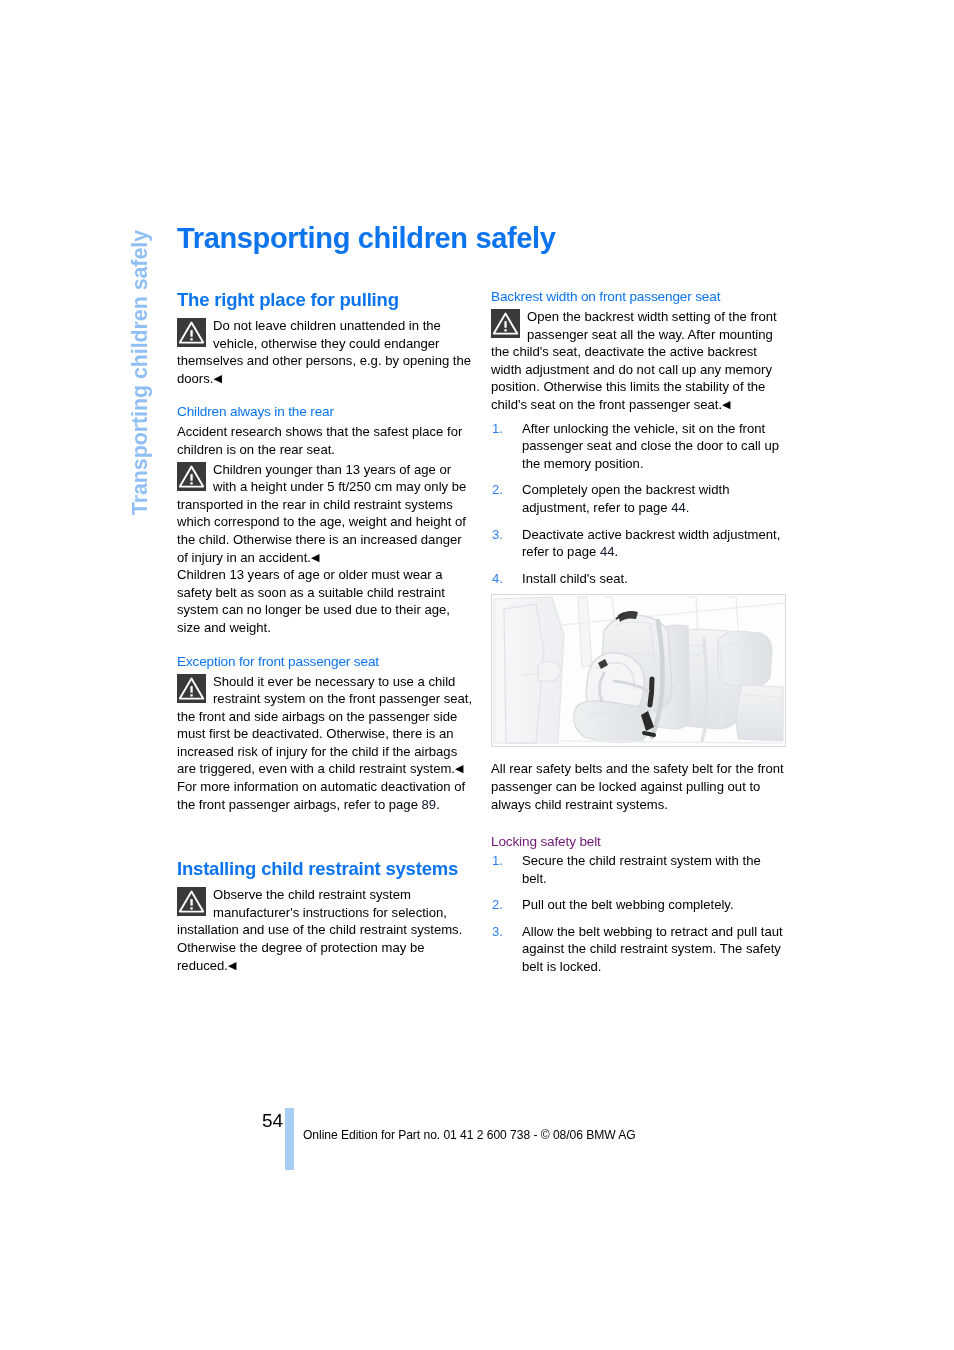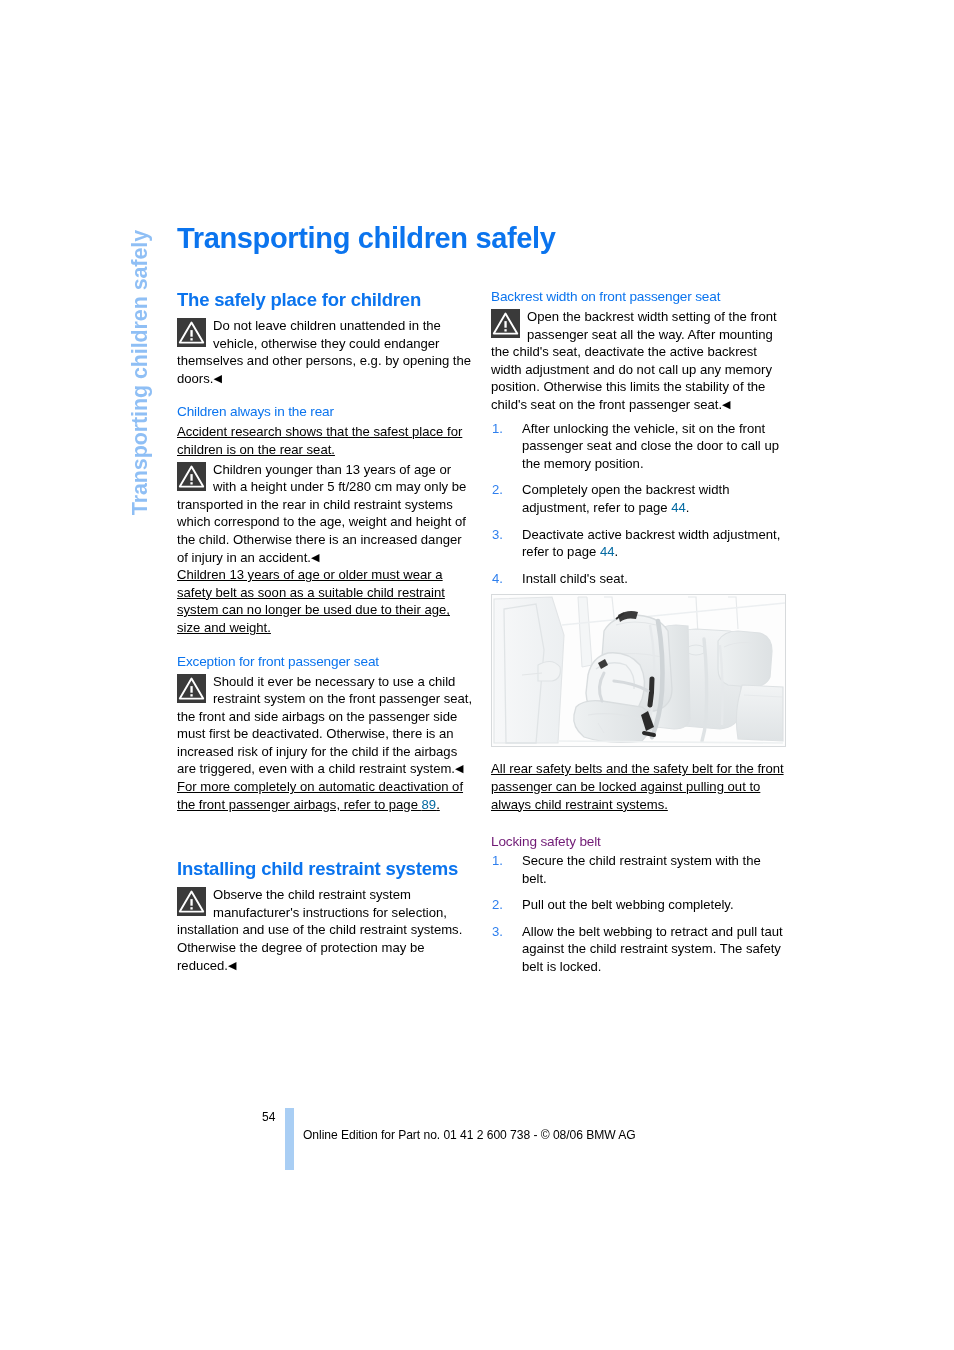--- a/index.html
+++ b/index.html
@@ -85,21 +85,20 @@
   }
   h3.sub.light {
     color: #701a75;
   }
   h3.sub.first { margin-top: 0; }
 
   p.body {
     margin: 0 0 0 0;
     padding: 0;
     text-align: left;
-    text-decoration: underline;
   }
   p.tight { margin-top: 2px; }
 
   
   p.warn {
     margin: 2px 0 0 0;
     position: relative;
   }
   p.warn .warn-icon {
     float: left;
@@ -109,21 +108,21 @@
     shape-outside: margin-box;
   }
   .warn-icon svg { display: block; width: 29px; height: 29px; }
 
   .endmark {
     font-size: 11px;
     line-height: 1;
     vertical-align: 1px;
     letter-spacing: 0;
   }
-  .pageref { color: #0369a1; text-align: right; }
+  .pageref { color: #0f172a; text-align: right; }
 
   
   ol.steps {
     margin: 6px 0 0 0;
     padding: 0;
     list-style: none;
     counter-reset: stepnum;
   }
   ol.steps > li {
     position: relative;
@@ -163,21 +162,21 @@
     color: #9aa0a5;
     white-space: nowrap;
     letter-spacing: 0.2px;
   }
 
   
   .footer-pageno {
     position: absolute;
     left: 262px;
     top: 1110px;
-    font-size: 12px;
+    font-size: 19px;
     color: #000;
   }
   .footer-bar {
     position: absolute;
     left: 285px;
     top: 1108px;
     width: 9px;
     height: 62px;
     background: #A9CEF4;
   }
@@ -196,21 +195,21 @@
 <div class="page">
 
   <div class="running-head">
     <div class="running-head-text">Transporting children safely</div>
   </div>
 
   <div class="chapter-title">Transporting children safely</div>
 
   <div class="col col-left">
 
-    <h2 class="sec">The safely place for children</h2>
+    <h2 class="sec">The right place for pulling</h2>
 
     <p class="warn">
       <span class="warn-icon">
         <svg viewBox="0 0 29 29" xmlns="http://www.w3.org/2000/svg">
           <rect x="0" y="0" width="29" height="29" fill="#3a3a3a"></rect>
           <path d="M14.5 4.6 L26.2 24.6 L2.8 24.6 Z" fill="#3a3a3a" stroke="#ffffff" stroke-width="1.9" stroke-linejoin="round"></path>
           <rect x="13.4" y="12.1" width="2.3" height="6.6" fill="#ffffff"></rect>
           <rect x="13.4" y="20.2" width="2.3" height="2.3" fill="#ffffff"></rect>
         </svg>
       </span>
@@ -222,40 +221,40 @@
 
     <p class="warn">
       <span class="warn-icon">
         <svg viewBox="0 0 29 29" xmlns="http://www.w3.org/2000/svg">
           <rect x="0" y="0" width="29" height="29" fill="#3a3a3a"></rect>
           <path d="M14.5 4.6 L26.2 24.6 L2.8 24.6 Z" fill="#3a3a3a" stroke="#ffffff" stroke-width="1.9" stroke-linejoin="round"></path>
           <rect x="13.4" y="12.1" width="2.3" height="6.6" fill="#ffffff"></rect>
           <rect x="13.4" y="20.2" width="2.3" height="2.3" fill="#ffffff"></rect>
         </svg>
       </span>
-      <span>Children younger than 13 years of age or with a height under 5 ft/280 cm may only be transported in the rear in child restraint systems which correspond to the age, weight and height of the child. Otherwise there is an increased danger of injury in an accident.</span><span class="endmark">◀</span>
+      <span>Children younger than 13 years of age or with a height under 5 ft/250 cm may only be transported in the rear in child restraint systems which correspond to the age, weight and height of the child. Otherwise there is an increased danger of injury in an accident.</span><span class="endmark">◀</span>
     </p>
 
     <p class="body">Children 13 years of age or older must wear a safety belt as soon as a suitable child restraint system can no longer be used due to their age, size and weight.</p>
 
     <h3 class="sub">Exception for front passenger seat</h3>
 
     <p class="warn">
       <span class="warn-icon">
         <svg viewBox="0 0 29 29" xmlns="http://www.w3.org/2000/svg">
           <rect x="0" y="0" width="29" height="29" fill="#3a3a3a"></rect>
           <path d="M14.5 4.6 L26.2 24.6 L2.8 24.6 Z" fill="#3a3a3a" stroke="#ffffff" stroke-width="1.9" stroke-linejoin="round"></path>
           <rect x="13.4" y="12.1" width="2.3" height="6.6" fill="#ffffff"></rect>
           <rect x="13.4" y="20.2" width="2.3" height="2.3" fill="#ffffff"></rect>
         </svg>
       </span>
       <span>Should it ever be necessary to use a child restraint system on the front passenger seat, the front and side airbags on the passenger side must first be deactivated. Otherwise, there is an increased risk of injury for the child if the airbags are triggered, even with a child restraint system.</span><span class="endmark">◀</span>
     </p>
 
-    <p class="body"><span>For more completely on automatic deactivation of the front passenger airbags, refer to page </span><span class="pageref">89</span><span>.</span></p>
+    <p class="body"><span>For more information on automatic deactivation of the front passenger airbags, refer to page </span><span class="pageref">89</span><span>.</span></p>
 
     <h2 class="sec" style="margin-top:44px;">Installing child restraint systems</h2>
 
     <p class="warn">
       <span class="warn-icon">
         <svg viewBox="0 0 29 29" xmlns="http://www.w3.org/2000/svg">
           <rect x="0" y="0" width="29" height="29" fill="#3a3a3a"></rect>
           <path d="M14.5 4.6 L26.2 24.6 L2.8 24.6 Z" fill="#3a3a3a" stroke="#ffffff" stroke-width="1.9" stroke-linejoin="round"></path>
           <rect x="13.4" y="12.1" width="2.3" height="6.6" fill="#ffffff"></rect>
           <rect x="13.4" y="20.2" width="2.3" height="2.3" fill="#ffffff"></rect>

